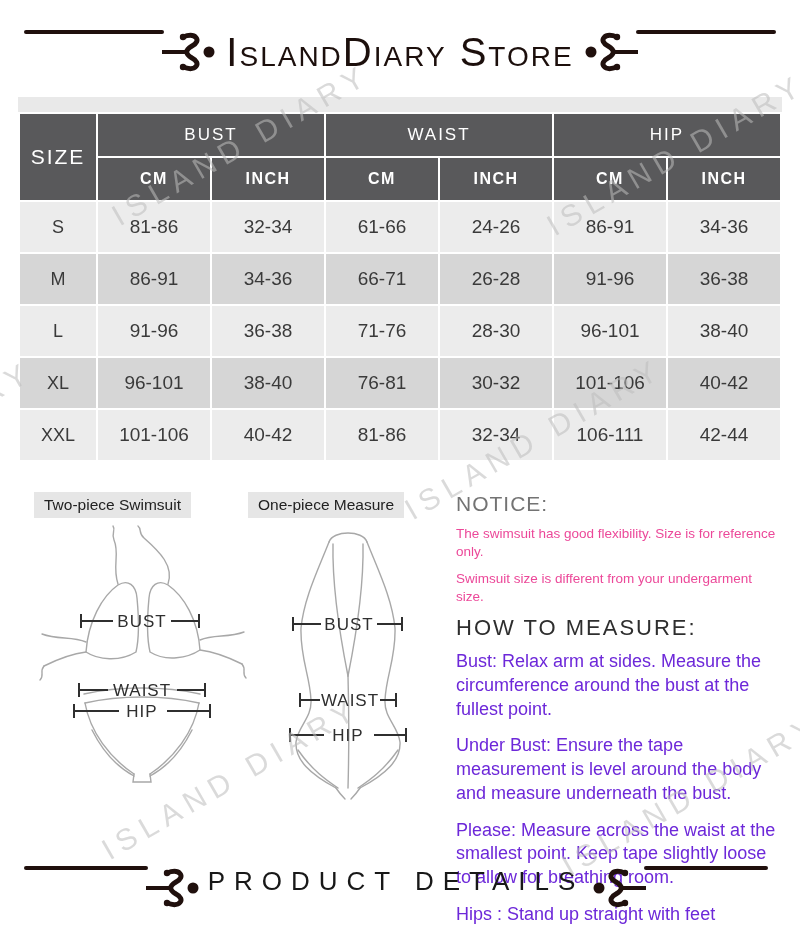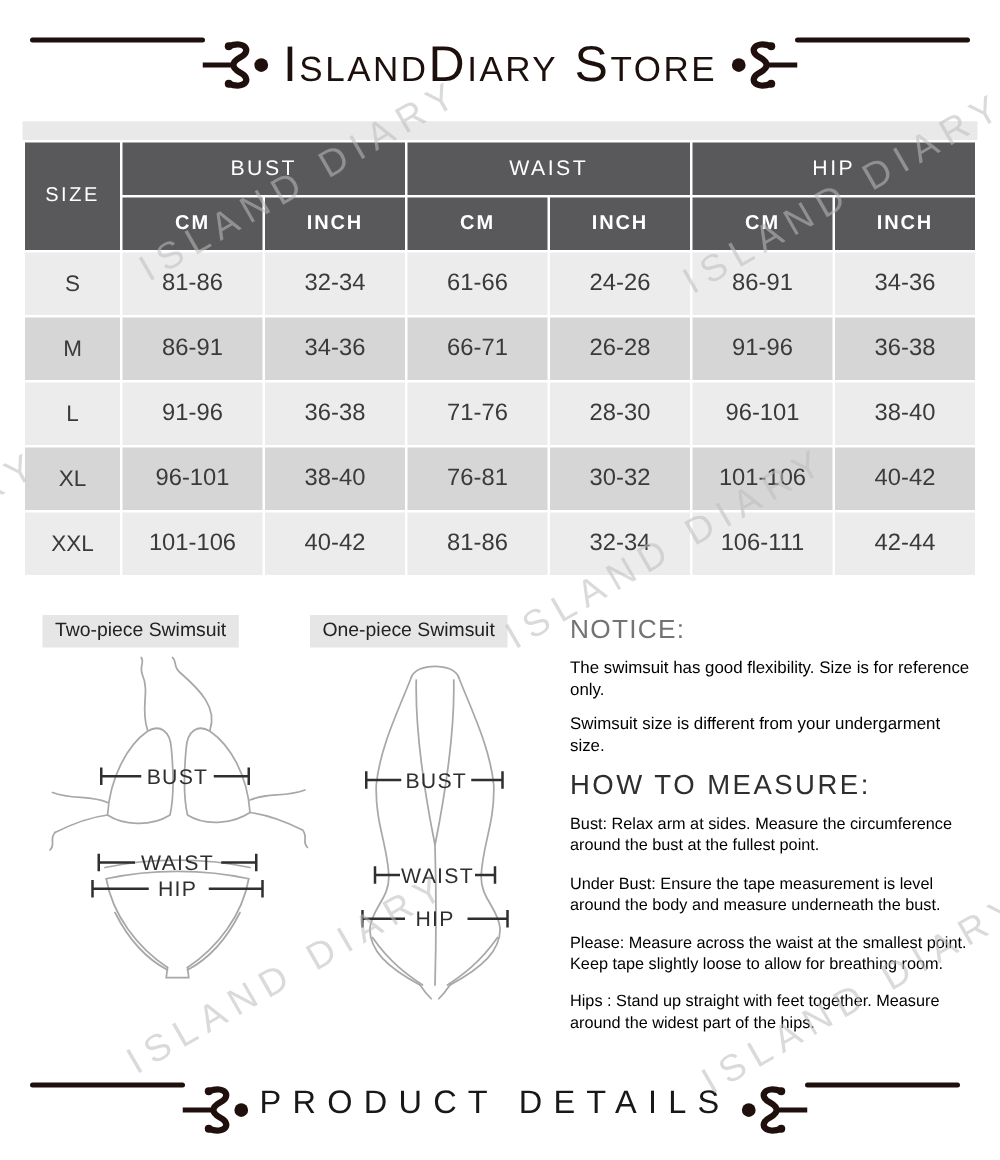--- a/index.html
+++ b/index.html
@@ -32,21 +32,21 @@
   #header-banner{margin-top:30px;}
   #footer-banner{position:absolute;left:0;right:8px;top:866px;}
   
   .table-zone{margin:22px 18px 0 18px;position:relative;z-index:2;}
   .table-top-strip{height:15px;background:#e9e9e9;}
   table{border-collapse:separate;border-spacing:2px;width:100%;table-layout:fixed;}
   td{text-align:center;vertical-align:middle;}
   col.size-col{width:76px;}
   .th{background:#59595b;color:#ffffff;font-size:17px;letter-spacing:2px;height:40px;}
   .units .th{font-size:16px;letter-spacing:1.5px;font-weight:bold;}
-  .size-head{font-size:16px;}
+  .size-head{font-size:21px;}
   .row td{height:48px;font-size:19px;color:#3a3a3a;}
   .row.light td{background:#ececec;}
   .row.dark td{background:#d6d6d6;}
   .row td.size-cell{font-size:18px;}
   
   .content{display:flex;margin-top:30px;padding:0 6px 0 20px;position:relative;z-index:2;}
   .figures{display:flex;width:436px;flex:none;}
   .fig{display:flex;flex-direction:column;align-items:flex-start;}
   .fig.two{width:228px;padding-left:14px;box-sizing:border-box;}
   .fig.one{width:208px;}
@@ -57,23 +57,23 @@
   .fig svg{margin-top:4px;}
   .garment{stroke:#a8a8a8;stroke-width:1.4;fill:none;stroke-linecap:round;}
   .measure{stroke:#2f2f2f;stroke-width:2;fill:none;}
   .mlabel{
     fill:#2f2f2f;font-size:17px;letter-spacing:1px;font-weight:500;
     text-anchor:middle;font-family:"Liberation Sans",sans-serif;
   }
   .info{flex:1;padding-right:14px;}
   .info h2{margin:0;}
   .notice-head{font-size:21px;color:#737373;font-weight:500;letter-spacing:1px;margin:0 0 9px 0 !important;}
-  .notice-line{font-size:13.5px;color:#000000;margin:0 0 10px 0;line-height:1.3;}
+  .notice-line{font-size:13.5px;color:#ec4899;margin:0 0 10px 0;line-height:1.3;}
   .htm-head{font-size:22px;color:#2e2e2e;font-weight:400;letter-spacing:2px;margin:10px 0 9px 0 !important;}
-  .htm-item{font-size:13px;color:#000000;margin:0 0 13px 0;line-height:1.32;}
+  .htm-item{font-size:18px;color:#6d28d9;margin:0 0 13px 0;line-height:1.32;}
 </style>
 </head>
 <body>
 
 <div class="wm" style="left:95px;top:128px">ISLAND DIARY</div>
 <div class="wm" style="left:530px;top:138px">ISLAND DIARY</div>
 <div class="wm" style="left:-242px;top:425px">ISLAND DIARY</div>
 <div class="wm" style="left:388px;top:422px">ISLAND DIARY</div>
 <div class="wm" style="left:85px;top:762px">ISLAND DIARY</div>
 <div class="wm" style="left:545px;top:778px">ISLAND DIARY</div>
@@ -210,21 +210,21 @@
         </g>
         <text class="mlabel" x="108" y="174">WAIST</text>
         <g class="measure">
           <path d="M40,182 L40,196 M176,182 L176,196 M40,189 L85,189 M133,189 L176,189"></path>
         </g>
         <text class="mlabel" x="108" y="195">HIP</text>
       </svg>
     </div>
 
     <div class="fig one">
-      <div class="fig-label">One-piece Swimsuit</div>
+      <div class="fig-label">One-piece Measure</div>
       <svg width="200" height="278" viewBox="0 0 200 278">
         <g class="garment">
           <path d="M81,20 C85,8 115,8 119,20"></path>
           <path d="M81,20 C70,48 56,76 53,106 C52,136 62,154 63,178 C64,196 50,204 48,220 C47,238 62,252 88,266"></path>
           <path d="M119,20 C130,48 144,76 147,106 C148,136 138,154 137,178 C136,196 150,204 152,220 C153,238 138,252 112,266"></path>
           <path d="M85,22 C84,70 94,124 100,154"></path>
           <path d="M115,22 C116,70 106,124 100,154"></path>
           <path d="M100,154 C101,190 101,230 100,266"></path>
           <path d="M50,228 C64,248 78,258 90,266"></path>
           <path d="M150,228 C136,248 122,258 110,266"></path>

